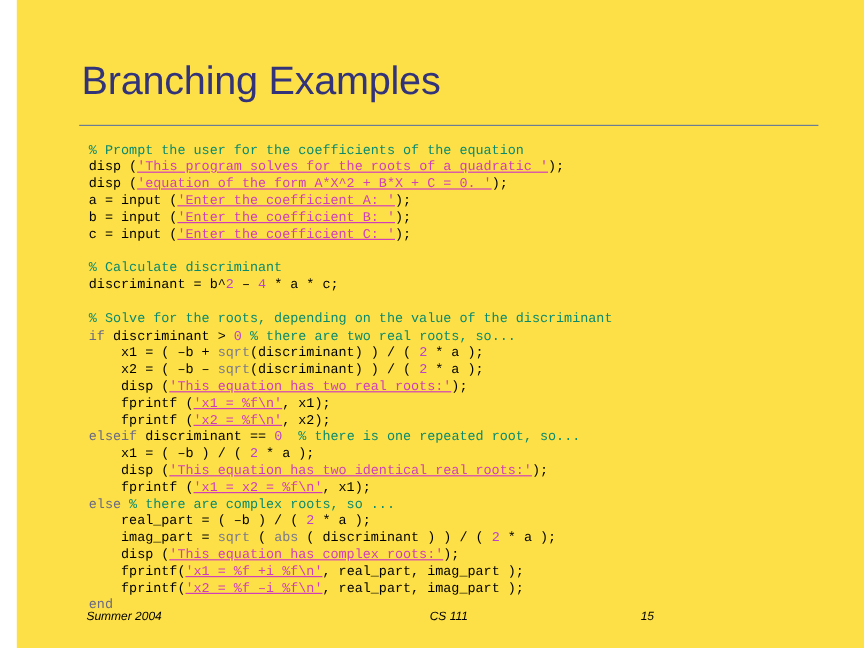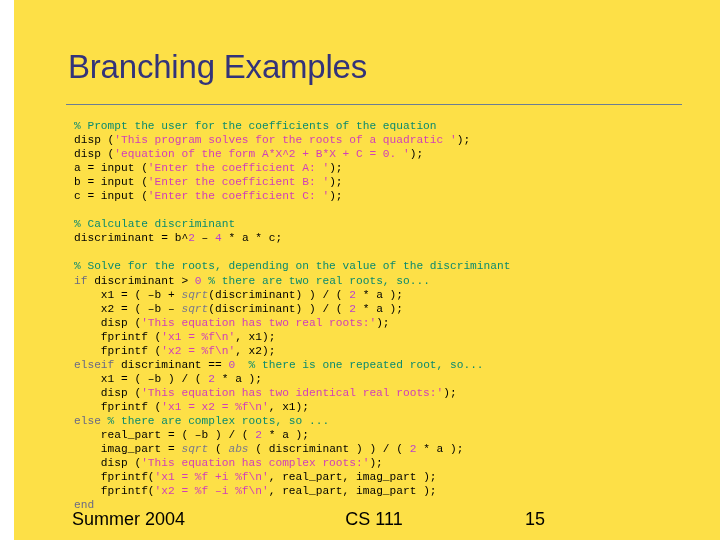--- a/index.html
+++ b/index.html
@@ -49,35 +49,36 @@
     font-size: 11.2px;
     line-height: 14.05px;
     white-space: pre;
     color: #000000;
   }
   .code-line {
     white-space: pre;
     min-height: 14.05px;
   }
   .tok-comment { color: #0b8a6e; }
-  .tok-string  { color: #d13fb8; }
+  .tok-string  { color: #d13fb8; text-decoration: underline; }
   .tok-num     { color: #bb44cc; }
   .tok-kw      { color: #6a6a84; text-align: right; }
-  .tok-fn      { color: #7a7a8c; font-style: italic; }
+  .tok-fn      { color: #7a7a8c; }
   .tok-plain   { color: #000000; }
 
   .footer {
     position: absolute;
     left: 0;
     top: 509px;
     width: 569px;
     height: 22px;
     font-family: "Liberation Sans", sans-serif;
-    font-size: 18px;
+    font-size: 10px;
     color: #000000;
+    font-style: italic;
   }
   .footer-left {
     position: absolute;
     left: 58px;
     top: 0;
     white-space: nowrap;
   }
   .footer-center {
     position: absolute;
     left: 0;

